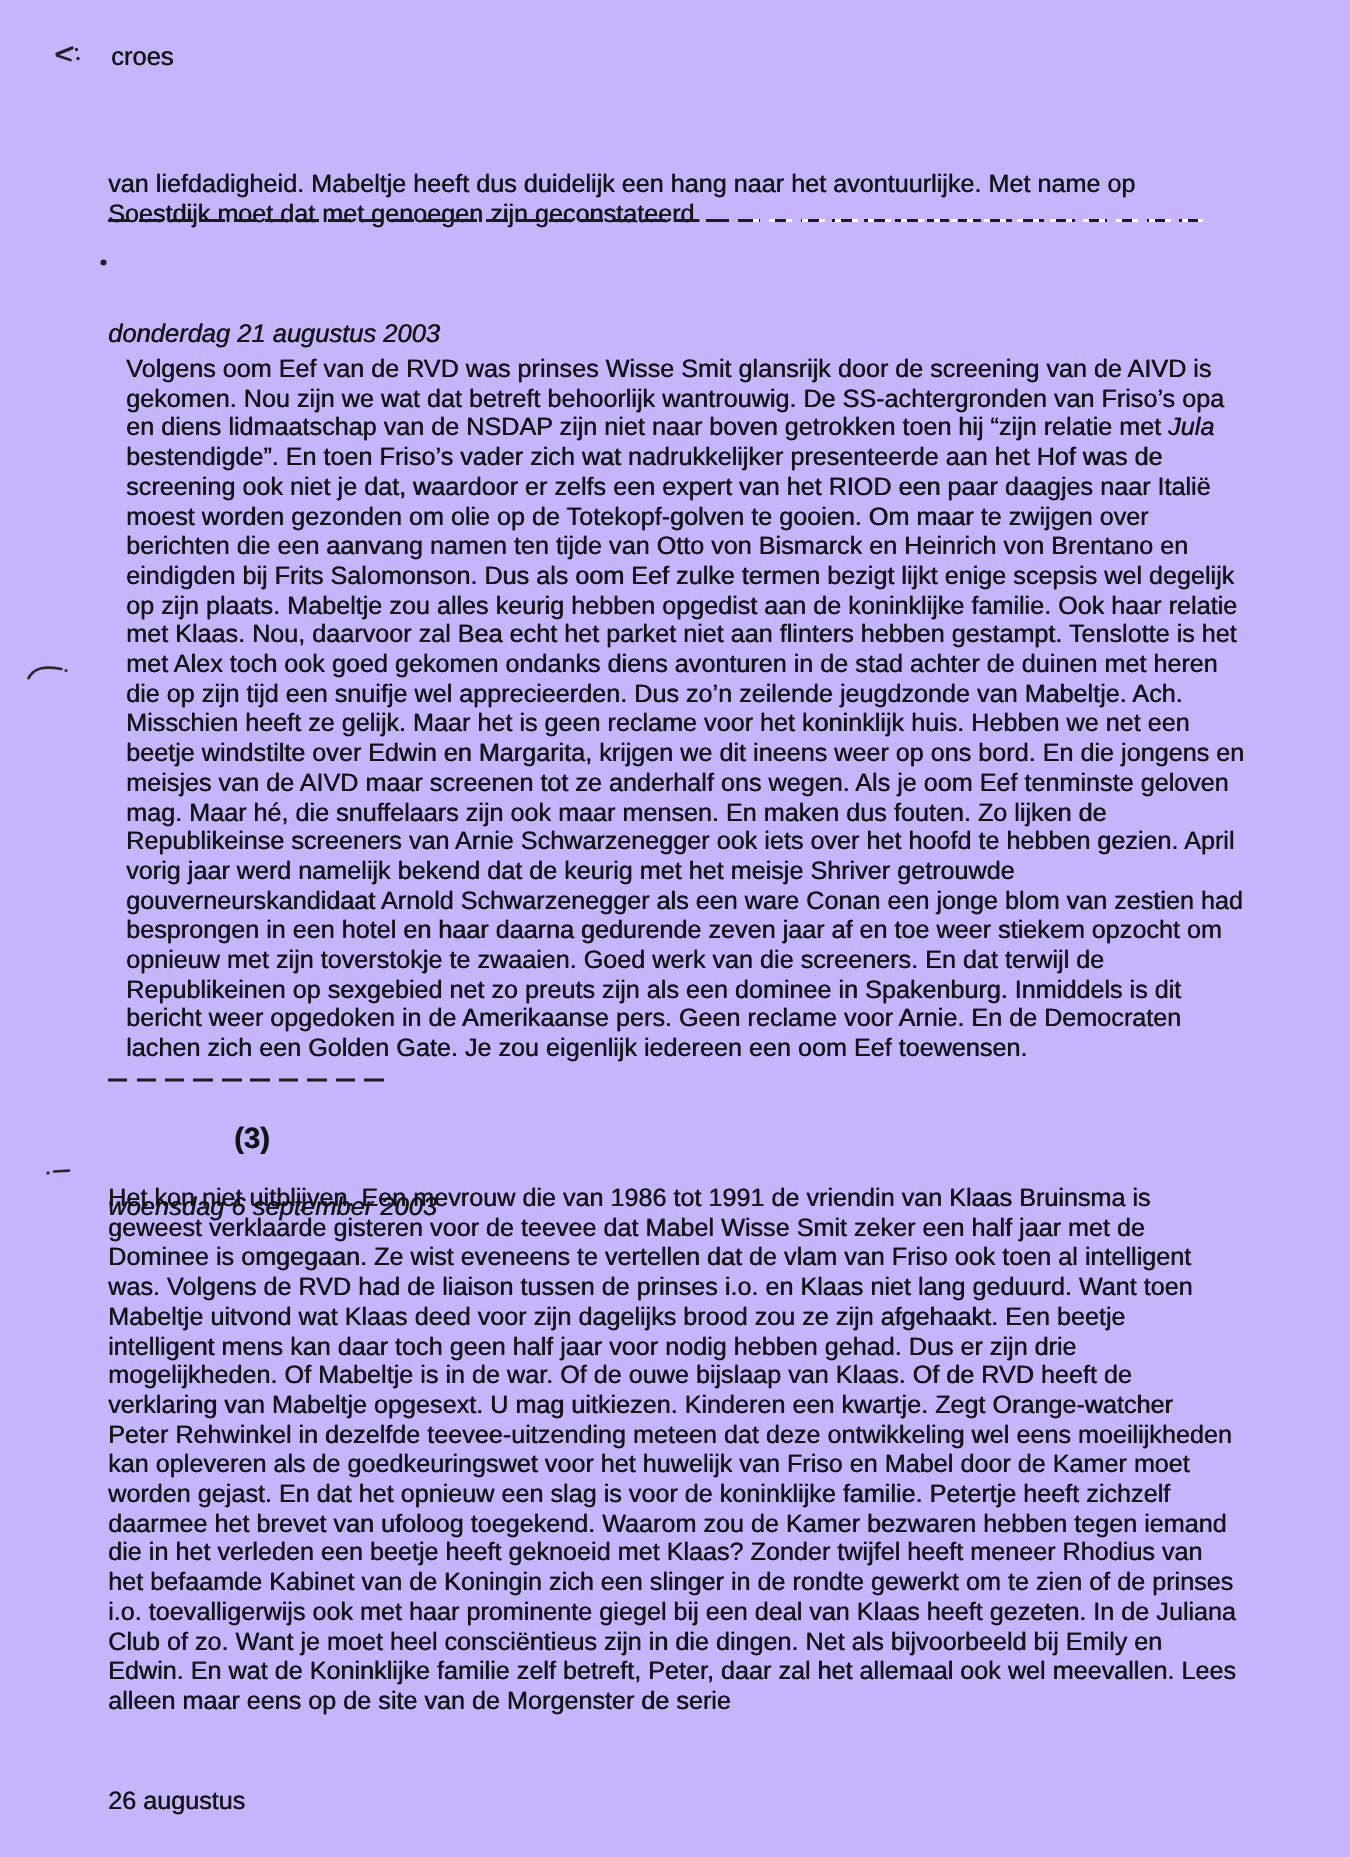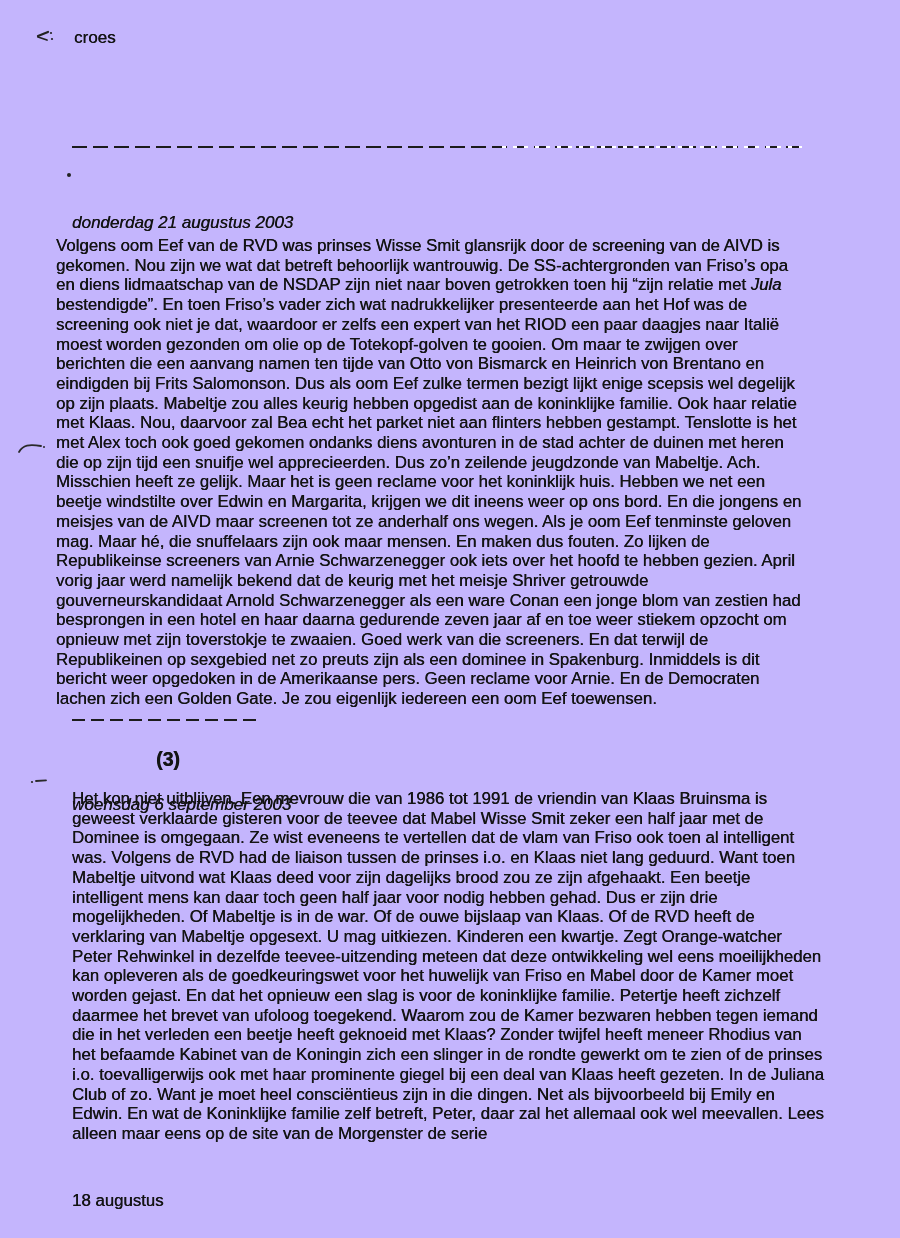--- a/index.html
+++ b/index.html
@@ -24,21 +24,21 @@
     text-shadow: 0.35px 0 0 currentColor; 
     white-space: normal;
   }
   .margin-note {
     left: 74px;
     top: 28px;
     font-size: 17px;
   }
   .intro-para   { left: 72px; top: 96px;  width: 752px; }
   .entry-body   { width: 752px; }
-  .body-1       { left: 56px; top: 236px; }
+  .body-1       { left: 84px; top: 236px; }
   .body-2       { left: 72px; top: 789px; }
   .date-heading {
     position: absolute;
     left: 72px;
     font-size: 17px;
     font-style: italic;
     text-shadow: 0.35px 0 0 currentColor;
     text-align: center;
   }
   .heading-1 { top: 213px; }
@@ -107,20 +107,21 @@
 
   <svg class="pen-mark pen-mark-top" width="22" height="16" viewBox="0 0 22 16">
     <path d="M2 7 L12 3" stroke="#222" stroke-width="2.2" fill="none" stroke-linecap="round"></path>
     <path d="M2 8 L11 11" stroke="#222" stroke-width="1.8" fill="none" stroke-linecap="round"></path>
     <circle cx="15" cy="4" r="1.1" fill="#222"></circle>
     <circle cx="16" cy="10" r="1.1" fill="#222"></circle>
   </svg>
 
   <div class="txt margin-note">croes</div>
 
+  <p class="txt intro-para">van liefdadigheid. Mabeltje heeft dus duidelijk een hang naar het avontuurlijke. Met name op Soestdijk moet dat met genoegen zijn geconstateerd.</p>
 
   <div class="rule rule-long"></div>
 
   <div class="stray-dot"></div>
 
   <div class="date-heading heading-1">donderdag 21 augustus 2003</div>
 
   <svg class="pen-mark pen-mark-middle" width="30" height="14" viewBox="0 0 30 14">
     <path d="M2 11 C6 4, 12 3, 24 5" stroke="#2a2a2a" stroke-width="1.8" fill="none" stroke-linecap="round"></path>
     <circle cx="27" cy="6" r="1" fill="#2a2a2a"></circle>
@@ -134,15 +135,15 @@
 
   <svg class="pen-mark pen-mark-lower" width="18" height="8" viewBox="0 0 18 8">
     <circle cx="2" cy="5" r="1.1" fill="#2a2a2a"></circle>
     <path d="M6 4 L16 3.4" stroke="#2a2a2a" stroke-width="1.8" fill="none" stroke-linecap="round"></path>
   </svg>
 
   <div class="date-heading heading-2">woensdag 6 september 2003</div>
 
   <div class="txt entry-body body-2">Het kon niet uitblijven. Een mevrouw die van 1986 tot 1991 de vriendin van Klaas Bruinsma is geweest verklaarde gisteren voor de teevee dat Mabel Wisse Smit zeker een half jaar met de Dominee is omgegaan. Ze wist eveneens te vertellen dat de vlam van Friso ook toen al intelligent was. Volgens de RVD had de liaison tussen de prinses i.o. en Klaas niet lang geduurd. Want toen Mabeltje uitvond wat Klaas deed voor zijn dagelijks brood zou ze zijn afgehaakt. Een beetje intelligent mens kan daar toch geen half jaar voor nodig hebben gehad. Dus er zijn drie mogelijkheden. Of Mabeltje is in de war. Of de ouwe bijslaap van Klaas. Of de RVD heeft de verklaring van Mabeltje opgesext. U mag uitkiezen. Kinderen een kwartje. Zegt Orange-watcher Peter Rehwinkel in dezelfde teevee-uitzending meteen dat deze ontwikkeling wel eens moeilijkheden kan opleveren als de goedkeuringswet voor het huwelijk van Friso en Mabel door de Kamer moet worden gejast. En dat het opnieuw een slag is voor de koninklijke familie. Petertje heeft zichzelf daarmee het brevet van ufoloog toegekend. Waarom zou de Kamer bezwaren hebben tegen iemand die in het verleden een beetje heeft geknoeid met Klaas? Zonder twijfel heeft meneer Rhodius van het befaamde Kabinet van de Koningin zich een slinger in de rondte gewerkt om te zien of de prinses i.o. toevalligerwijs ook met haar prominente giegel bij een deal van Klaas heeft gezeten. In de Juliana Club of zo. Want je moet heel consciëntieus zijn in die dingen. Net als bijvoorbeeld bij Emily en Edwin. En wat de Koninklijke familie zelf betreft, Peter, daar zal het allemaal ook wel meevallen. Lees alleen maar eens op de site van de Morgenster de serie</div>
 
-  <div class="txt footer-date">18 augustus</div>
+  <div class="txt footer-date">26 augustus</div>
 
 </div>
 
 </body></html>

